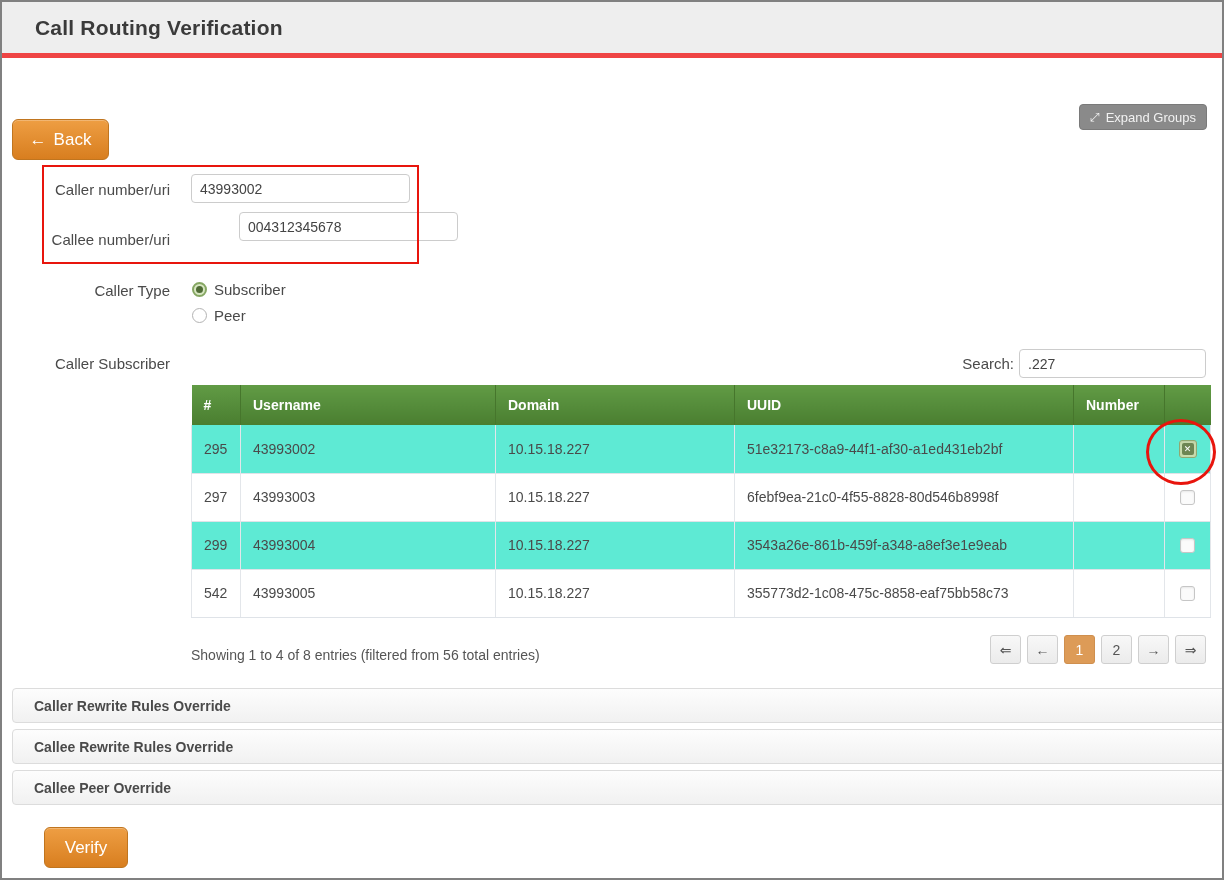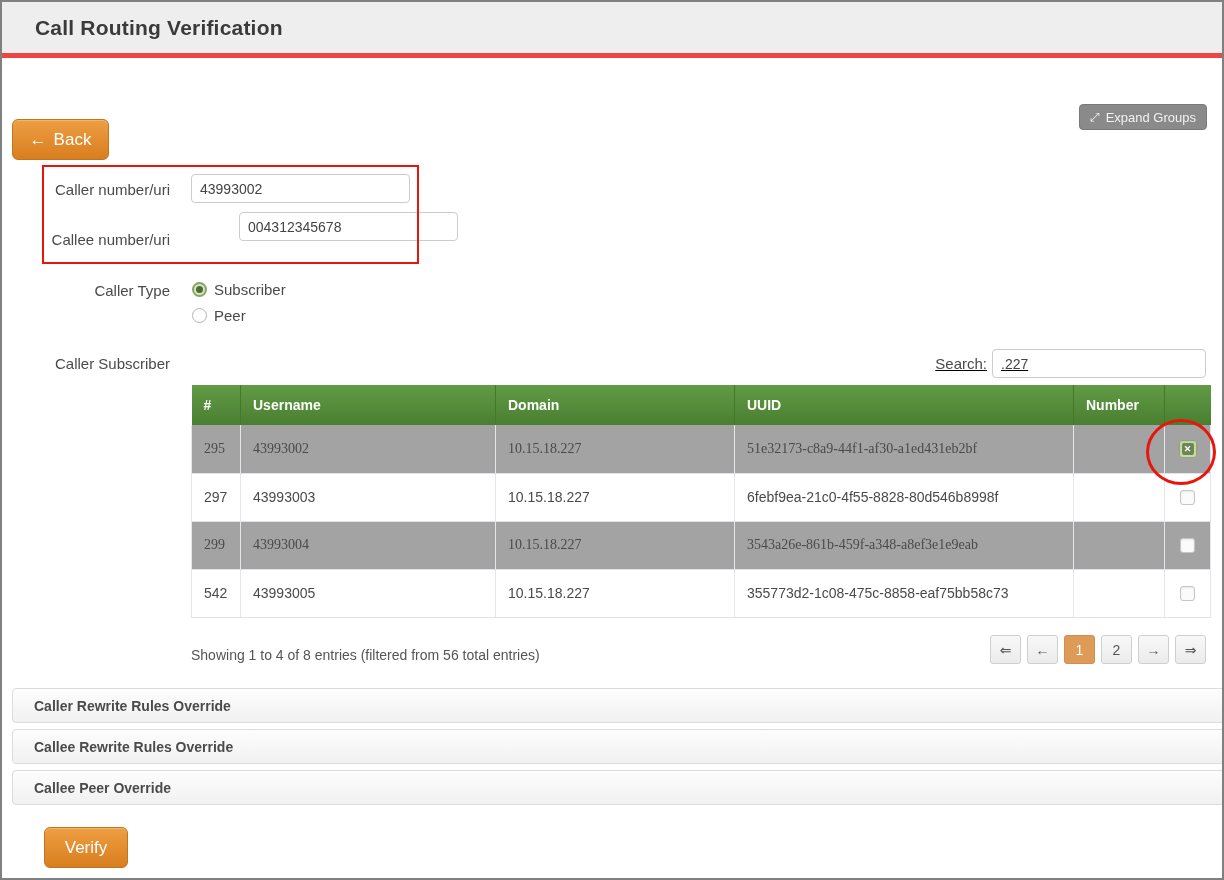--- a/index.html
+++ b/index.html
@@ -132,25 +132,24 @@
   .radio-label { font-size: 15px; color: #4a4a4a; }
 
   
   .search-wrap {
     position: absolute;
     top: 347px;
     right: 16px;
     display: flex;
     align-items: center;
     gap: 5px;
-    text-decoration: underline;
   }
   .search-wrap label { font-size: 15px; color: #4a4a4a; }
   .search-wrap input {
-    width: 214px; height: 29px;
+    width: 187px; height: 29px;
     border: 1px solid #cccccc;
     border-radius: 4px;
     padding: 0 8px;
     font-size: 14px;
     color: #444444;
     font-family: "Liberation Sans", "DejaVu Sans", sans-serif;
   }
 
   
   .subs-table {
@@ -185,21 +184,21 @@
     padding: 0 12px;
     color: #4a4a4a;
     border-left: 1px solid #e3e6ea;
     border-bottom: 1px solid #dfe3e8;
     background: #ffffff;
     overflow: hidden;
     white-space: nowrap;
   }
   .subs-table tbody td:first-child { border-left: 1px solid #e3e6ea; }
   .subs-table tbody td:last-child { border-right: 1px solid #e3e6ea; }
-  .subs-table tbody tr.striped td { background: #a3a3a3; font-family: Liberation Serif, serif; }
+  .subs-table tbody tr.striped td { background: #5eead4; }
   .cell-check { text-align: center; }
 
   .checkbox {
     display: inline-flex;
     width: 15px; height: 15px;
     border: 1px solid #c6c6c6;
     border-radius: 3px;
     background: #fbfbfb;
     box-shadow: inset 0 1px 2px rgba(0,0,0,.08);
     vertical-align: middle;

